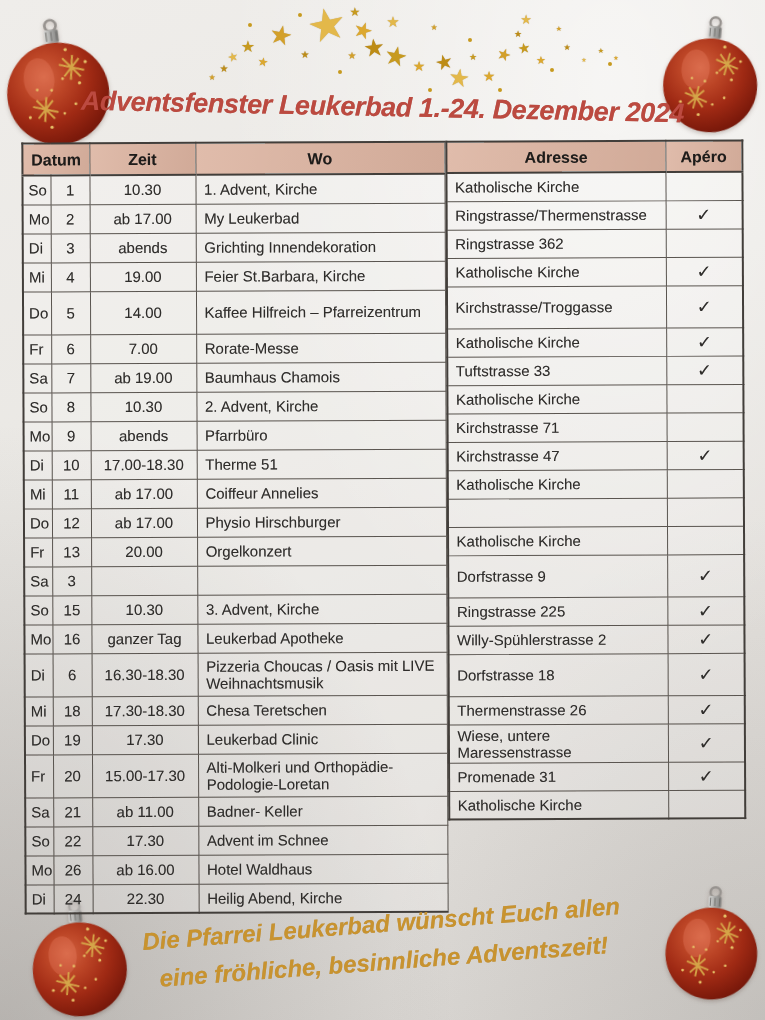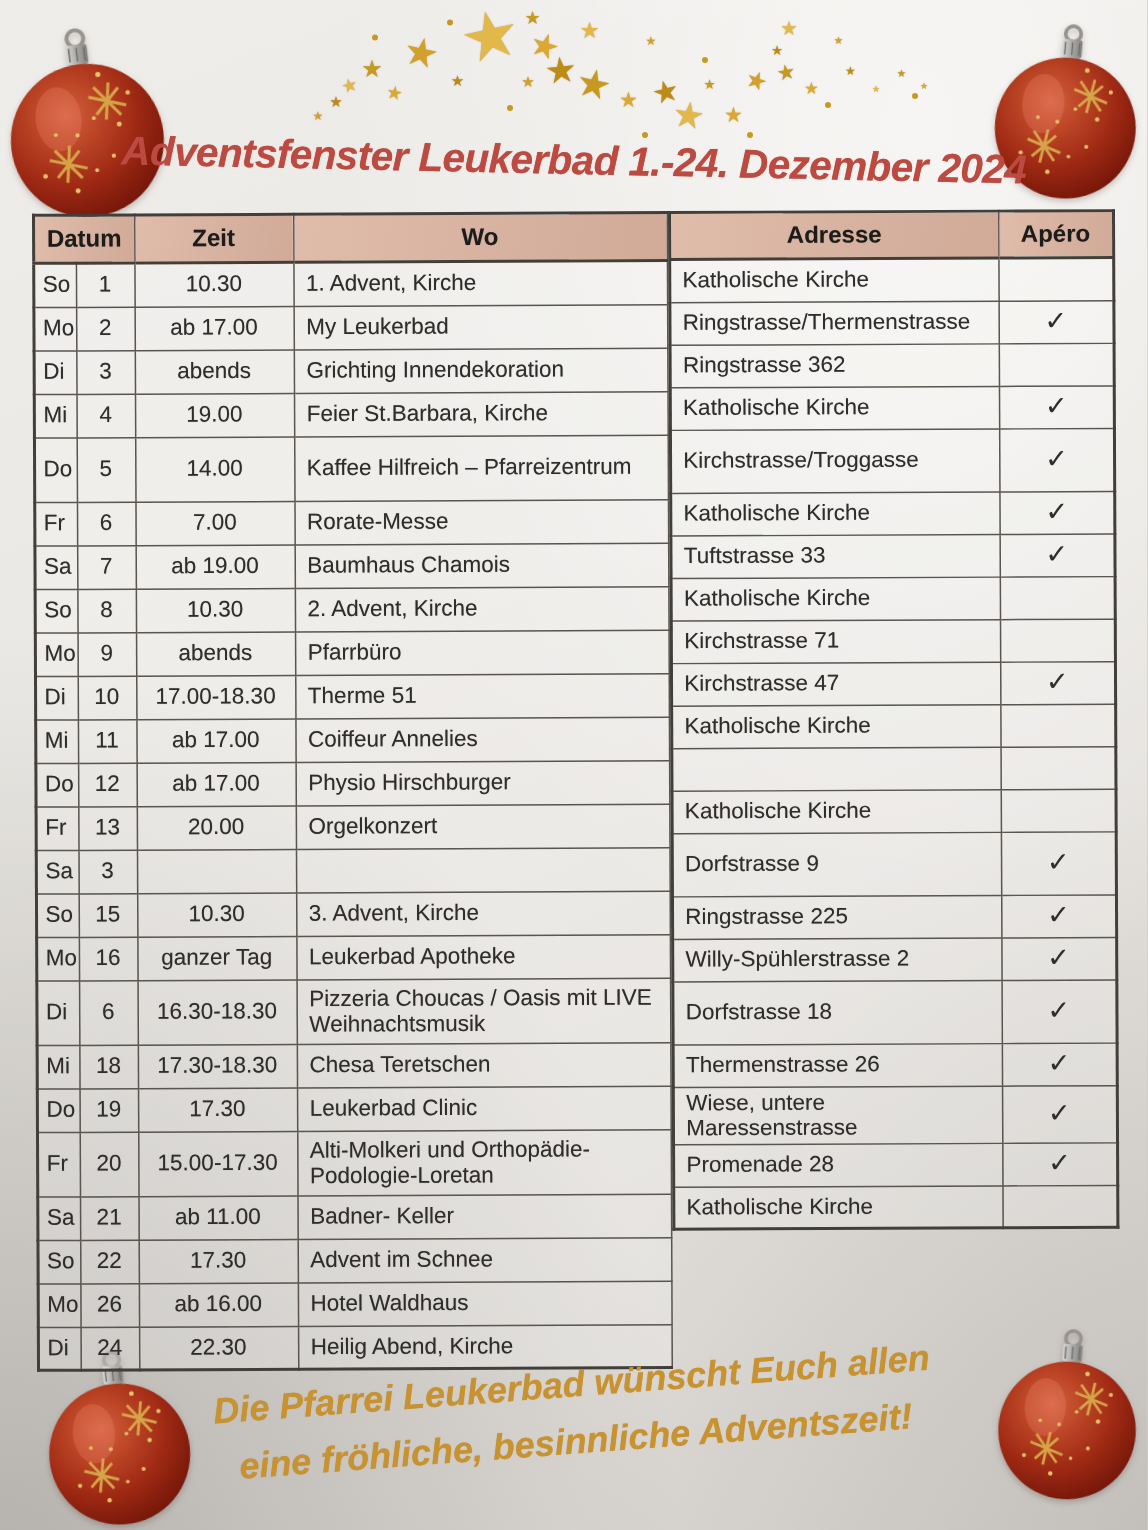--- a/index.html
+++ b/index.html
@@ -424,21 +424,21 @@
           </tr>
           <tr>
             <td class="c-adr">Thermenstrasse 26</td>
             <td class="c-apero">✓</td>
           </tr>
           <tr>
             <td class="c-adr">Wiese, untere Maressenstrasse</td>
             <td class="c-apero">✓</td>
           </tr>
           <tr>
-            <td class="c-adr">Promenade 28</td>
+            <td class="c-adr">Promenade 31</td>
             <td class="c-apero">✓</td>
           </tr>
           <tr>
             <td class="c-adr">Katholische Kirche</td>
             <td class="c-apero"></td>
           </tr>
         </tbody>
     </table>
   </div>
 

